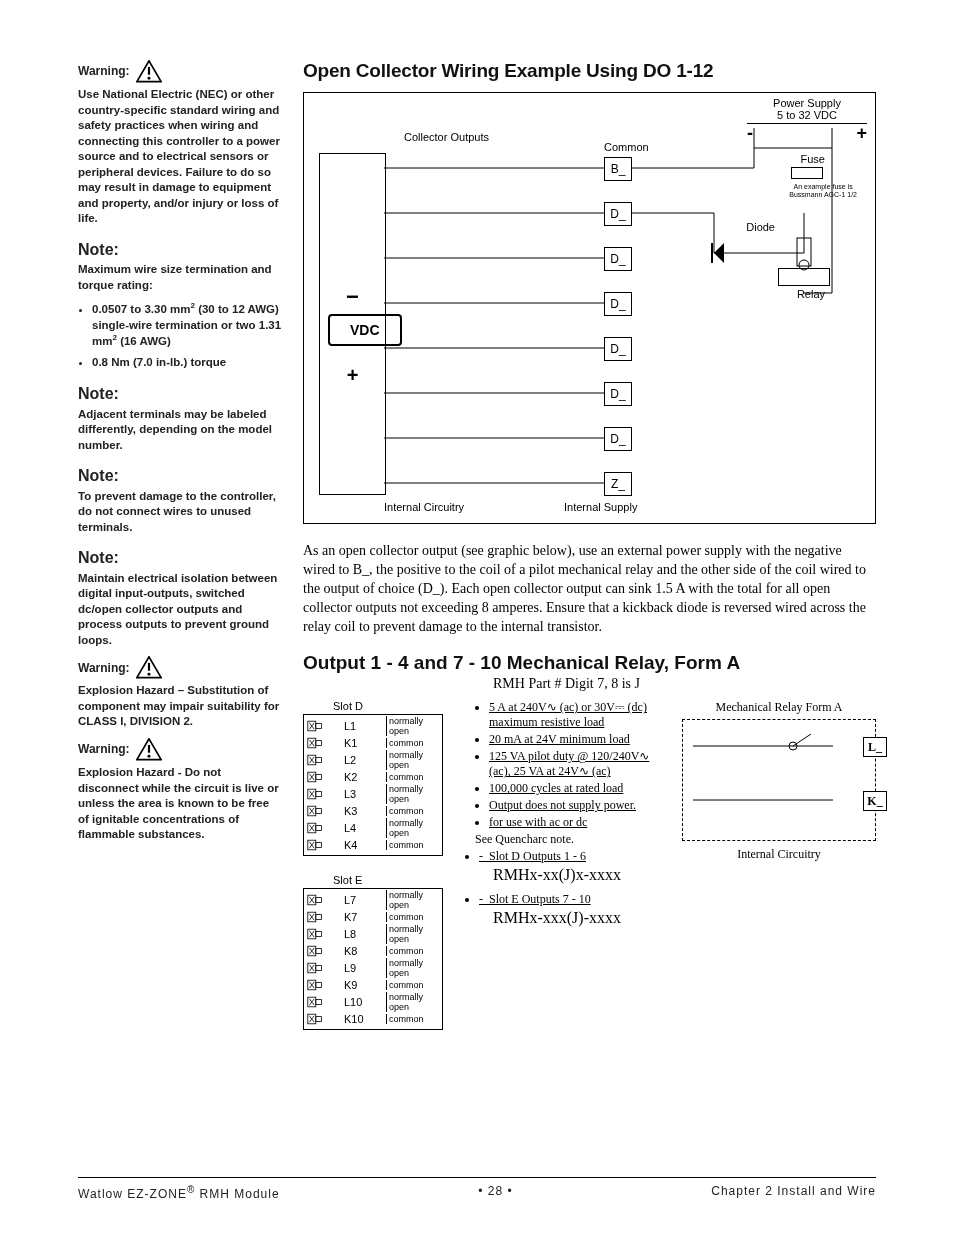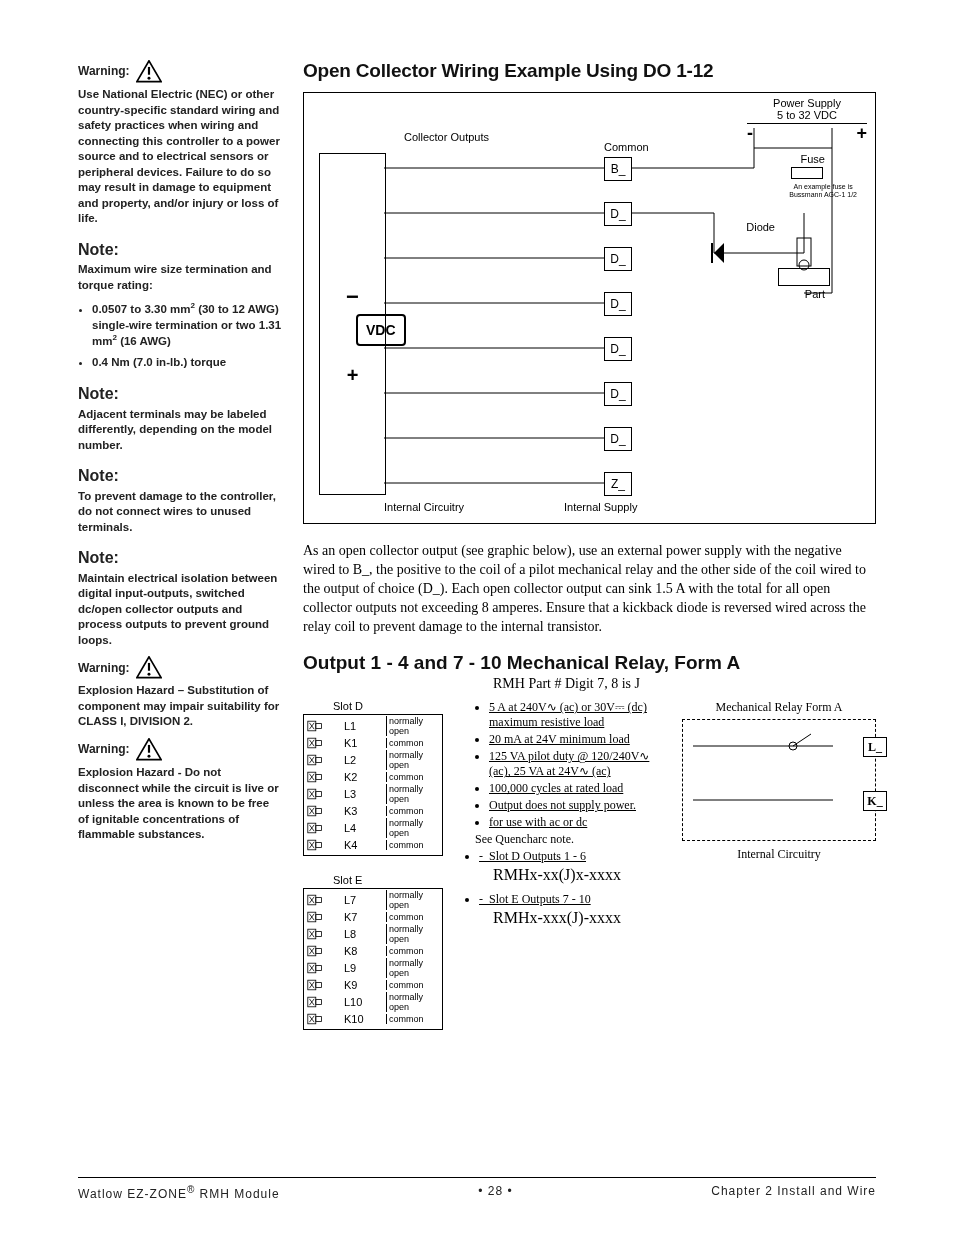--- a/index.html
+++ b/index.html
@@ -65,21 +65,21 @@
     letter-spacing: -0.2px;
   }
   .diagram-box {
     border: 1px solid #000;
     height: 430px;
     position: relative;
     margin-bottom: 18px;
     font-family: Arial, Helvetica, sans-serif;
   }
   .dbox-abs { position: absolute; }
-  .vdc-box { border: 2px solid #000; border-radius: 4px; padding: 6px 8px; font-size: 14px; font-weight: bold; text-align: center; margin-left: 28px; }
+  .vdc-box { border: 2px solid #000; border-radius: 4px; padding: 6px 20px; font-size: 14px; font-weight: bold; text-align: center; }
   .term-box { border: 1px solid #000; width: 26px; height: 22px; text-align: center; font-size: 12px; line-height: 22px; background:#fff; }
   .dlabel { font-size: 11px; }
   .psup { font-size: 11px; text-align:center; }
   .fuse-rect { border:1px solid #000; height:10px; width:30px; }
   .relay-rect { border:1px solid #000; height:16px; width:50px; }
   .main-para {
     font-family: Georgia, 'Century Schoolbook', serif;
     font-size: 14px;
     line-height: 1.35;
     margin: 0 0 16px 0;
@@ -154,21 +154,21 @@
               <circle cx="15" cy="21" r="1.7" fill="#000"></circle>
             </svg>
         </span>
       </div>
       <p>Use National Electric (NEC) or other country-specific standard wiring and safety practices when wiring and connecting this controller to a power source and to electrical sensors or peripheral devices. Failure to do so may result in damage to equipment and property, and/or injury or loss of life.</p>
 
       <div class="note-head">Note:</div>
       <p>Maximum wire size termination and torque rating:</p>
       <ul>
         <li><span>0.0507 to 3.30 mm</span><sup class="two">2</sup><span> (30 to 12 AWG) single-wire termination or two 1.31 mm</span><sup class="two">2</sup><span> (16 AWG)</span></li>
-        <li>0.4 Nm (7.0 in-lb.) torque</li>
+        <li>0.8 Nm (7.0 in-lb.) torque</li>
       </ul>
 
       <div class="note-head">Note:</div>
       <p>Adjacent terminals may be labeled differently, depending on the model number.</p>
 
       <div class="note-head">Note:</div>
       <p>To prevent damage to the controller, do not connect wires to unused terminals.</p>
 
       <div class="note-head">Note:</div>
       <p>Maintain electrical isolation between digital input-outputs, switched dc/open collector outputs and process outputs to prevent ground loops.</p>
@@ -263,21 +263,21 @@
         <div class="dbox-abs" style="right:8px;top:30px;font-size:18px;font-weight:bold">+</div>
 
         <div class="dbox-abs dlabel" style="right:50px;top:60px;">Fuse</div>
         <div class="dbox-abs fuse-rect" style="right:52px;top:74px;"></div>
         <div class="dbox-abs" style="right:18px;top:90px;font-size:7px;text-align:center;line-height:1.1">
           <div>An example fuse is</div>
           <div>Bussmann AGC-1 1/2</div>
         </div>
 
         <div class="dbox-abs dlabel" style="right:100px;top:128px;">Diode</div>
-        <div class="dbox-abs dlabel" style="right:50px;top:195px;">Part</div>
+        <div class="dbox-abs dlabel" style="right:50px;top:195px;">Relay</div>
         <div class="dbox-abs relay-rect" style="right:45px;top:175px;"></div>
 
         <div class="dbox-abs dlabel" style="left:80px;bottom:10px;">Internal Circuitry</div>
         <div class="dbox-abs dlabel" style="left:260px;bottom:10px;">Internal Supply</div>
       </div>
 
       <p class="main-para">As an open collector output (see graphic below), use an external power supply with the negative wired to B_, the positive to the coil of a pilot mechanical relay and the other side of the coil wired to the output of choice (D_). Each open collector output can sink 1.5 A with the total for all open collector outputs not exceeding 8 amperes. Ensure that a kickback diode is reversed wired across the relay coil to prevent damage to the internal transistor.</p>
 
       <h2>Output 1 - 4 and 7 - 10 Mechanical Relay, Form A</h2>
       <div class="sub-rmh">RMH Part # Digit 7, 8 is J</div>

